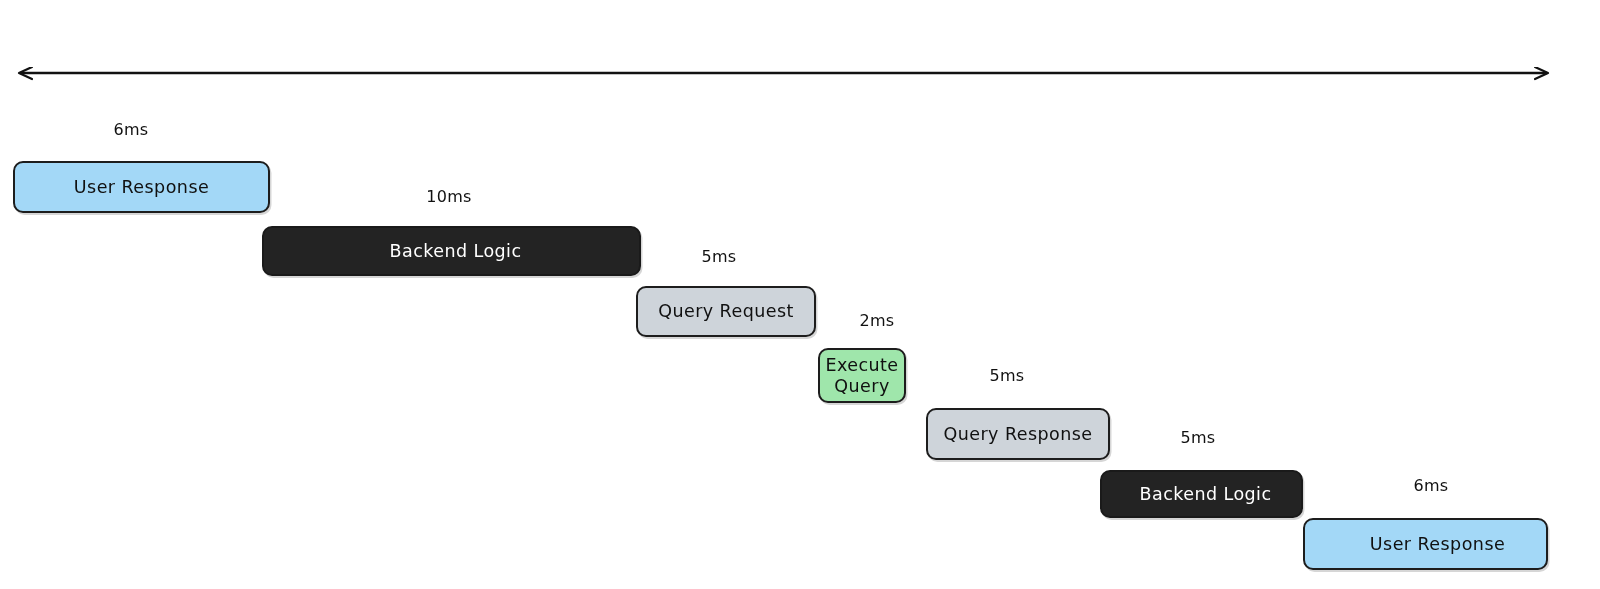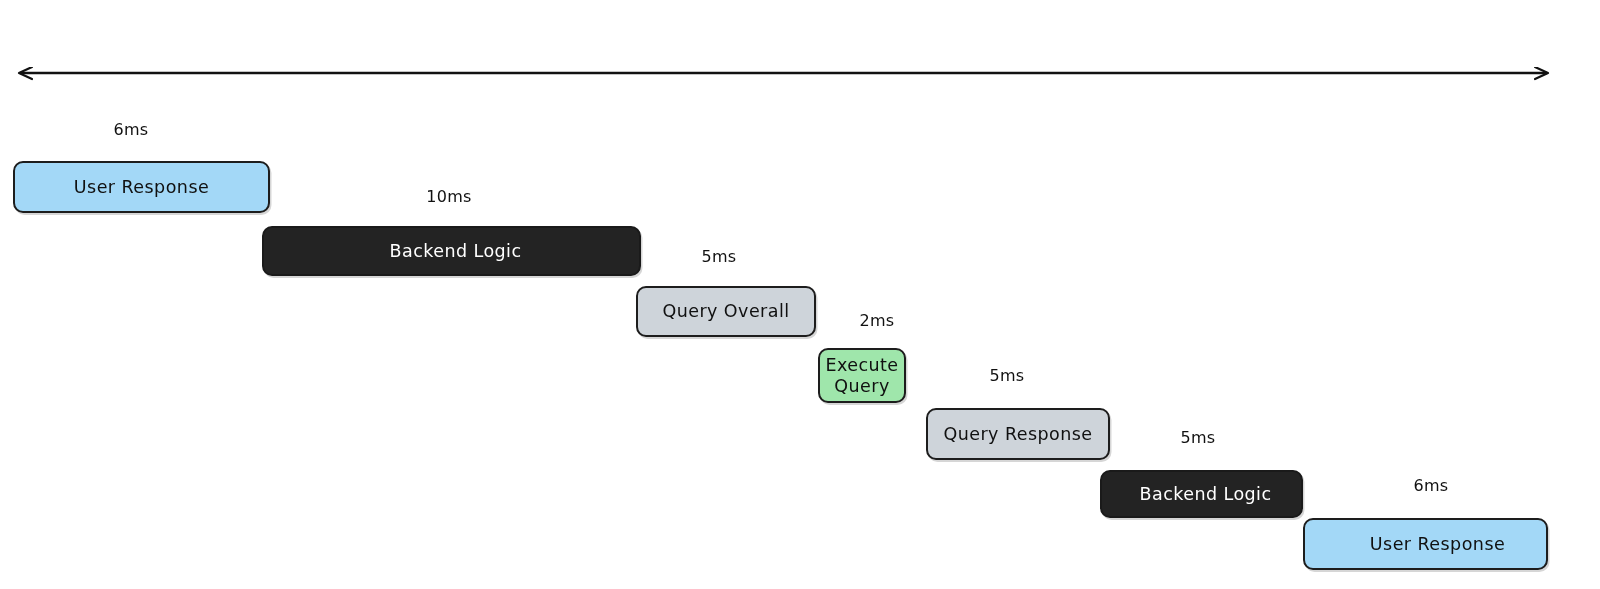--- a/index.html
+++ b/index.html
@@ -104,21 +104,21 @@
       <div class="duration-label" style="left: 131px; top: 120px;">6ms</div>
       <div class="bar fill-blue" style="left: 13px; top: 161px; width: 257px; height: 52px;">
         <span class="bar-label">User Response</span>
       </div>
       <div class="duration-label" style="left: 449px; top: 187px;">10ms</div>
       <div class="bar fill-dark" style="left: 262px; top: 226px; width: 379px; height: 50px;">
         <span class="bar-label">Backend Logic</span>
       </div>
       <div class="duration-label" style="left: 719px; top: 247px;">5ms</div>
       <div class="bar fill-gray" style="left: 636px; top: 286px; width: 180px; height: 51px;">
-        <span class="bar-label">Query Overall</span>
+        <span class="bar-label">Query Request</span>
       </div>
       <div class="duration-label" style="left: 877px; top: 311px;">2ms</div>
       <div class="bar fill-green" style="left: 818px; top: 348px; width: 88px; height: 55px;">
         <span class="bar-label">Execute
 Query</span>
       </div>
       <div class="duration-label" style="left: 1007px; top: 366px;">5ms</div>
       <div class="bar fill-gray" style="left: 926px; top: 408px; width: 184px; height: 52px;">
         <span class="bar-label">Query Response</span>
       </div>

